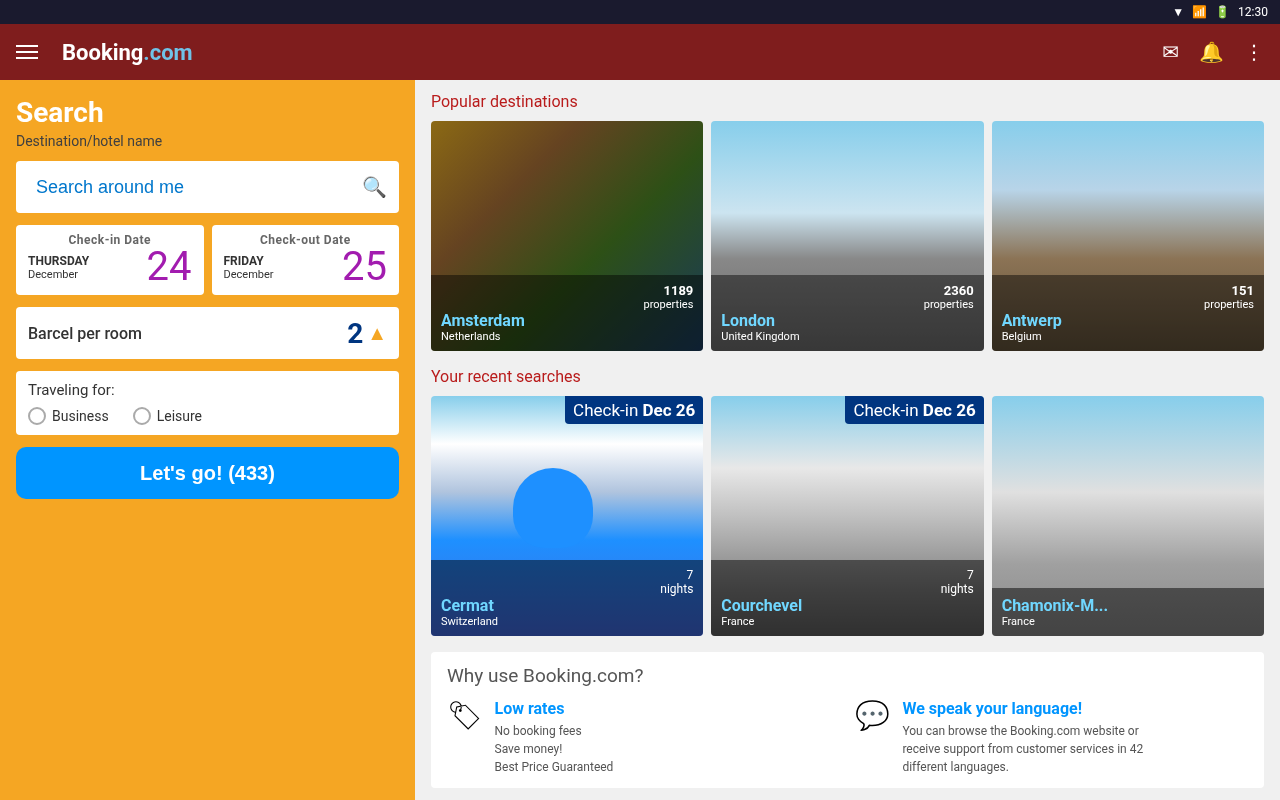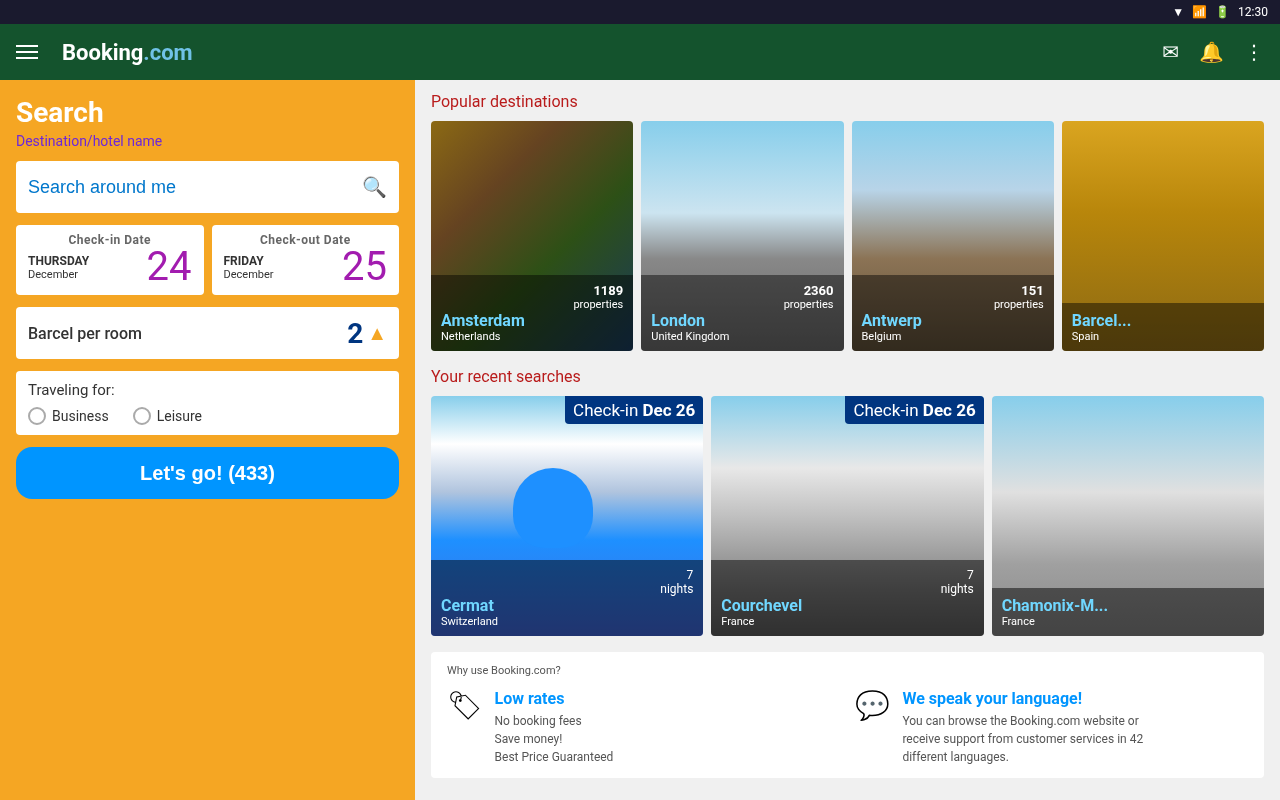--- a/index.html
+++ b/index.html
@@ -13,21 +13,21 @@
       align-items: center;
       justify-content: flex-end;
       padding: 0 12px;
       gap: 8px;
     }
     .status-bar span { color: white; font-size: 12px; }
 
     
     .top-nav {
       height: 56px;
-      background: #14532d;
+      background: #7f1d1d;
       display: flex;
       align-items: center;
       padding: 6px 16px;
       gap: 16px;
     }
     .hamburger { display: flex; flex-direction: column; gap: 4px; cursor: pointer; }
     .hamburger span { width: 22px; height: 2px; background: white; display: block; }
     .logo { color: white; font-size: 22px; font-weight: bold; margin-left: 8px; }
     .logo .com { color: #70c2e7; }
     .nav-icons { margin-left: auto; display: flex; gap: 20px; align-items: center; }
@@ -40,37 +40,38 @@
     .left-panel {
       width: 415px;
       min-width: 415px;
       background: #f5a623;
       padding: 16px;
       display: flex;
       flex-direction: column;
       gap: 12px;
     }
     .search-title { color: white; font-size: 28px; font-weight: bold; }
-    .search-subtitle { color: #6d28d9; font-size: 14px; margin-top: -8px; }
+    .search-subtitle { color: #404040; font-size: 14px; margin-top: -8px; }
 
     .search-input-wrapper {
       background: white;
       border-radius: 4px;
       display: flex;
       align-items: center;
       padding: 0 12px;
       height: 52px;
     }
     .search-input-wrapper input {
       flex: 1;
       border: none;
       outline: none;
       font-size: 18px;
       color: #000000;
       background: transparent;
+      margin-left: 8px;
     }
     .search-input-wrapper input::placeholder { color: #0077cc; }
     .search-icon { color: #aaa; font-size: 20px; }
 
     
     .date-row { display: flex; gap: 8px; }
     .date-box {
       flex: 1;
       background: white;
       border-radius: 4px;
@@ -110,21 +111,21 @@
       width: 18px; height: 18px; border-radius: 50%;
       border: 2px solid #aaa;
       display: flex; align-items: center; justify-content: center;
     }
 
     
     .lets-go-btn {
       background: #0095ff;
       color: white;
       border: none;
-      border-radius: 16px;
+      border-radius: 10px;
       height: 52px;
       font-size: 20px;
       font-weight: bold;
       cursor: pointer;
       width: 100%;
     }
 
     
     .right-panel {
       flex: 1;
@@ -190,21 +191,21 @@
       bottom: 0; left: 0; right: 0;
       background: rgba(0,0,0,0.5);
       padding: 8px 10px;
     }
     .recent-name { color: #70d7ff; font-size: 16px; font-weight: bold; }
     .recent-country { color: white; font-size: 11px; }
     .recent-nights { color: white; font-size: 12px; float: right; text-align: right; }
 
     
     .why-section { background: white; border-radius: 4px; padding: 12px 16px; }
-    .why-title { font-size: 11px; color: #555; margin-bottom: 12px; }
+    .why-title { font-size: 19px; color: #555; margin-bottom: 12px; }
     .why-grid { display: flex; gap: 16px; }
     .why-item { flex: 1; display: flex; gap: 12px; align-items: flex-start; }
     .why-icon { font-size: 28px; }
     .why-content {}
     .why-heading { font-size: 16px; font-weight: bold; color: #0095ff; margin-bottom: 4px; }
     .why-text { font-size: 12px; color: #555; line-height: 1.5; }
 
     
     .img-amsterdam { background: linear-gradient(135deg, #8B6914 0%, #654321 30%, #2d5016 60%, #1a3a5c 100%); }
     .img-london { background: linear-gradient(180deg, #87ceeb 0%, #cce4f0 40%, #888 60%, #666 100%); }
@@ -344,27 +345,20 @@
         <div class="dest-overlay">
           <div style="overflow:hidden">
             <span class="dest-count">151</span>
             <span class="dest-props">properties</span>
           </div>
           <div class="dest-name">Antwerp</div>
           <div class="dest-country">Belgium</div>
         </div>
       </div>
 
-      <div class="dest-card">
-        <div class="dest-card-bg img-barcelona"></div>
-        <div class="dest-overlay">
-          <div class="dest-name">Barcel...</div>
-          <div class="dest-country">Spain</div>
-        </div>
-      </div>
 
     </div>
 
     <div class="section-title">Your recent searches</div>
 
     <div class="recent-row">
 
       <div class="recent-card">
         <div class="dest-card-bg img-cermat">
           <div class="skier-shape"></div>

